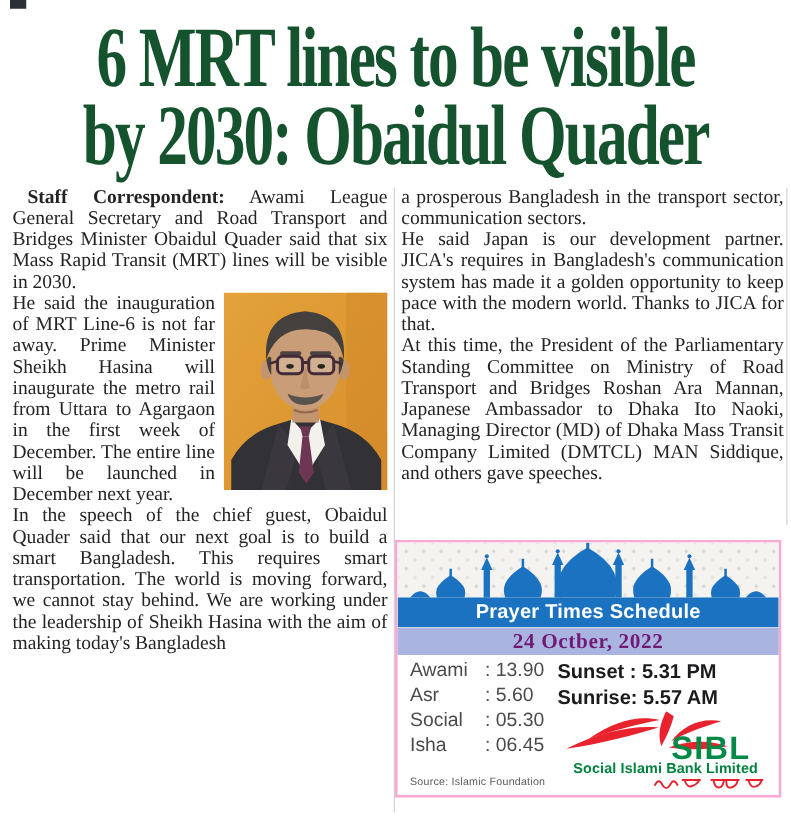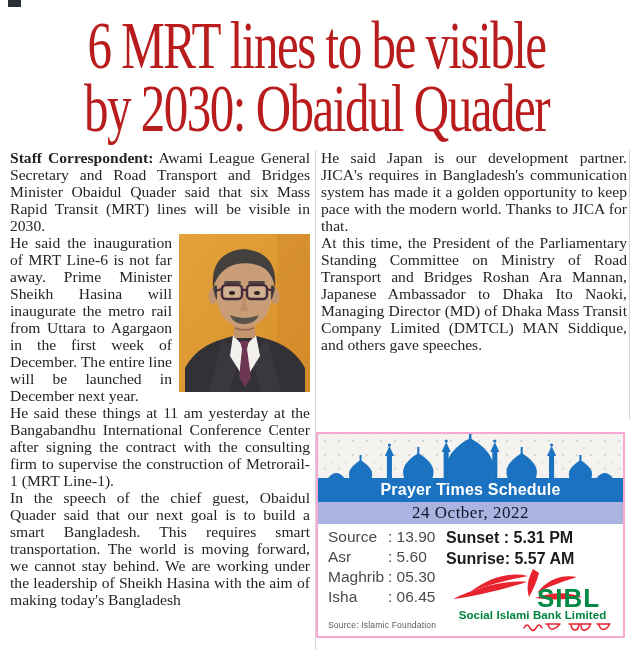--- a/index.html
+++ b/index.html
@@ -3,53 +3,53 @@
 <meta charset="utf-8">
 <style>
   html,body{margin:0;padding:0;background:#fff;}
   .page{position:relative;width:633px;height:661px;background:#ffffff;overflow:hidden;}
 
   
   .corner-mark{position:absolute;left:8px;top:0;width:13px;height:7px;background:#2b3036;}
 
   
   .headline{position:absolute;top:8px;left:0;width:633px;text-align:center;
-    font-family:"Liberation Serif",serif;font-weight:normal;color:#b91c1c;}
+    font-family:"Liberation Serif",serif;font-weight:bold;color:#14532d;}
   .headline .hl{display:block;font-size:49px;letter-spacing:-1.5px;height:63px;
     transform:scaleY(1.40);transform-origin:50% 10%;white-space:nowrap;}
 
   
   .cols{position:absolute;top:149px;left:10px;width:613px;
     font-family:"Liberation Serif",serif;font-size:15.6px;line-height:17px;
     color:#242424;text-align:justify;hyphens:auto;}
   .col-left{position:absolute;left:0;top:0;width:300px;}
   .col-right{position:absolute;left:311px;top:0;width:306px;}
   .cols p{margin:0;}
-  .byline{font-weight:bold;}
+  .byline{font-weight:bold;margin-left:12px;}
   .vrule{position:absolute;width:1px;background:#d4d4d4;}
   .vrule.mid{left:315px;top:150px;height:500px;}
   .vrule.right{left:629px;top:150px;height:270px;}
 
   
   .photo{float:right;width:131px;height:158px;margin:0 0 3px 7px;display:block;}
 
   
   .pbox{position:absolute;left:316px;top:432px;width:305px;height:202px;
     border:2px solid #f9a8d4;background:#ffffff;font-family:"Liberation Sans",sans-serif;}
   .mosque-header{position:relative;height:68px;overflow:hidden;
     background-color:#f4f3f0;
     background-image:radial-gradient(#d9d8d2 1.2px,transparent 1.4px),
                      radial-gradient(#e4e3de 1.2px,transparent 1.4px);
     background-size:14px 14px;background-position:0 0,7px 7px;}
   .mosque-svg{position:absolute;left:0;bottom:0;width:100%;height:68px;display:block;}
   .ptitle{position:absolute;left:0;right:0;bottom:3px;text-align:center;
     color:#ffffff;font-weight:bold;font-size:16px;letter-spacing:.2px;}
   .dateband{height:22px;background:#a9b5e0;text-align:center;
-    font-family:"Liberation Serif",serif;font-weight:normal;font-size:17px;
-    color:#0f172a;line-height:22px;letter-spacing:.5px;}
+    font-family:"Liberation Serif",serif;font-weight:bold;font-size:17px;
+    color:#701a75;line-height:22px;letter-spacing:.5px;}
   .pcontent{position:relative;display:flex;padding:3px 4px 0 10px;}
   .plist{width:112px;flex:none;color:#4b4b4d;font-size:15.5px;}
   .prow{display:flex;line-height:20px;}
   .pname{width:60px;flex:none;}
   .source{font-size:8.5px;color:#5a5a5a;margin-top:13px;letter-spacing:.2px;}
   .pright{flex:1;padding-left:6px;color:#1b1b1d;}
   .sunline{font-weight:bold;font-size:16px;line-height:21px;white-space:nowrap;}
   .logo-block{margin-top:0;text-align:center;}
   .logo-swoosh{display:block;margin:0 auto;}
   .bank-name{font-weight:bold;font-size:11.5px;color:#00833e;line-height:12px;letter-spacing:.1px;}
@@ -119,26 +119,26 @@
           <ellipse cx="53" cy="59" rx="3" ry="1.9" fill="#2c2420"></ellipse>
           <ellipse cx="78" cy="59" rx="3" ry="1.9" fill="#2c2420"></ellipse>
 
           <path d="M65 60 Q63 70 61 76 Q65 79 69 76 Q67 70 66 60 Z" fill="#bd8f68"></path>
 
           <path d="M51 81 Q65 87 80 81 Q76 90 65 90 Q54 90 51 81 Z" fill="#59534e"></path>
 
           <path d="M56 94 Q65 98 75 94" stroke="#96664f" stroke-width="1.6" fill="none"></path>
         </svg>
         <p>He said the inauguration of MRT Line-6 is not far away. Prime Minister Sheikh Hasina will inaugurate the metro rail from Uttara to Agargaon in the first week of December. The entire line will be launched in December next year.</p>
-        <p>He said these things at 11 am yesterday at the Bangabandhu International Conference Center after signing the contract with the consulting firm to supervise the construction of Metrorail-1 (MRT Line-1).</p>
         <p>In the speech of the chief guest, Obaidul Quader said that our next goal is to build a smart Bangladesh. This requires smart transportation. The world is moving forward, we cannot stay behind. We are working under the leadership of Sheikh Hasina with the aim of making today's Bangladesh</p>
       </div>
     </div>
 
     <div class="col-right">
+      <p>a prosperous Bangladesh in the transport sector, communication sectors.</p>
       <p>He said Japan is our development partner. JICA's requires in Bangladesh's communication system has made it a golden opportunity to keep pace with the modern world. Thanks to JICA for that.</p>
       <p>At this time, the President of the Parliamentary Standing Committee on Ministry of Road Transport and Bridges Roshan Ara Mannan, Japanese Ambassador to Dhaka Ito Naoki, Managing Director (MD) of Dhaka Mass Transit Company Limited (DMTCL) MAN Siddique, and others gave speeches.</p>
     </div>
   </div>
 
   <div class="pbox">
 
     <div class="mosque-header">
       <svg class="mosque-svg" viewBox="0 0 301 68" preserveAspectRatio="none" aria-hidden="true">
         <g fill="#1b72c0">
@@ -177,29 +177,29 @@
         </g>
       </svg>
       <div class="ptitle">Prayer Times Schedule</div>
     </div>
 
     <div class="dateband">24 Octber, 2022</div>
 
     <div class="pcontent">
       <div class="plist">
         <div class="prow">
-            <span class="pname">Source</span>
+            <span class="pname">Awami</span>
             <span>: 13.90</span>
           </div>
         <div class="prow">
             <span class="pname">Asr</span>
             <span>: 5.60</span>
           </div>
         <div class="prow">
-            <span class="pname">Maghrib</span>
+            <span class="pname">Social</span>
             <span>: 05.30</span>
           </div>
         <div class="prow">
             <span class="pname">Isha</span>
             <span>: 06.45</span>
           </div>
         <div class="source">Source: Islamic Foundation</div>
       </div>
 
       <div class="pright">

